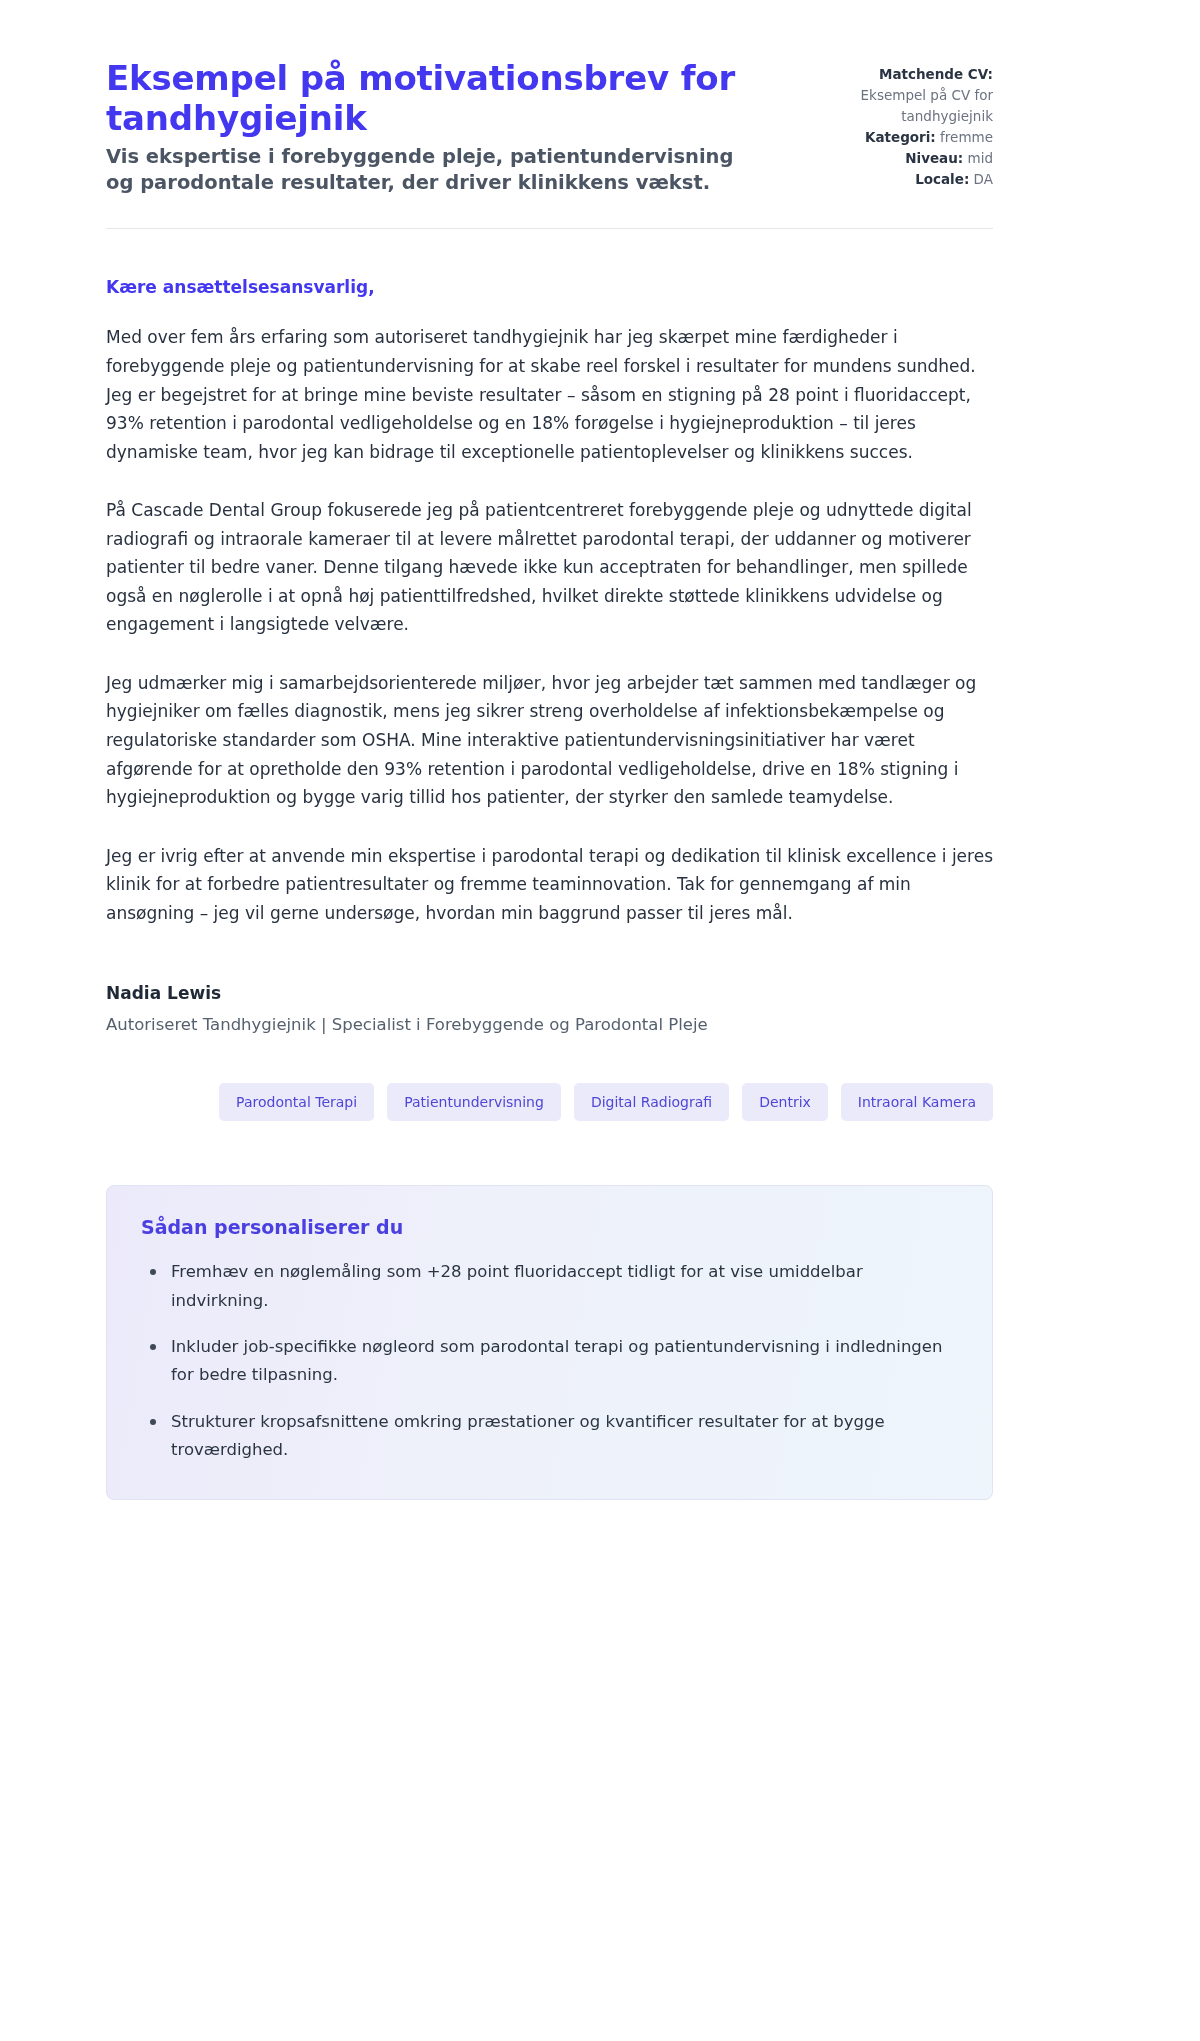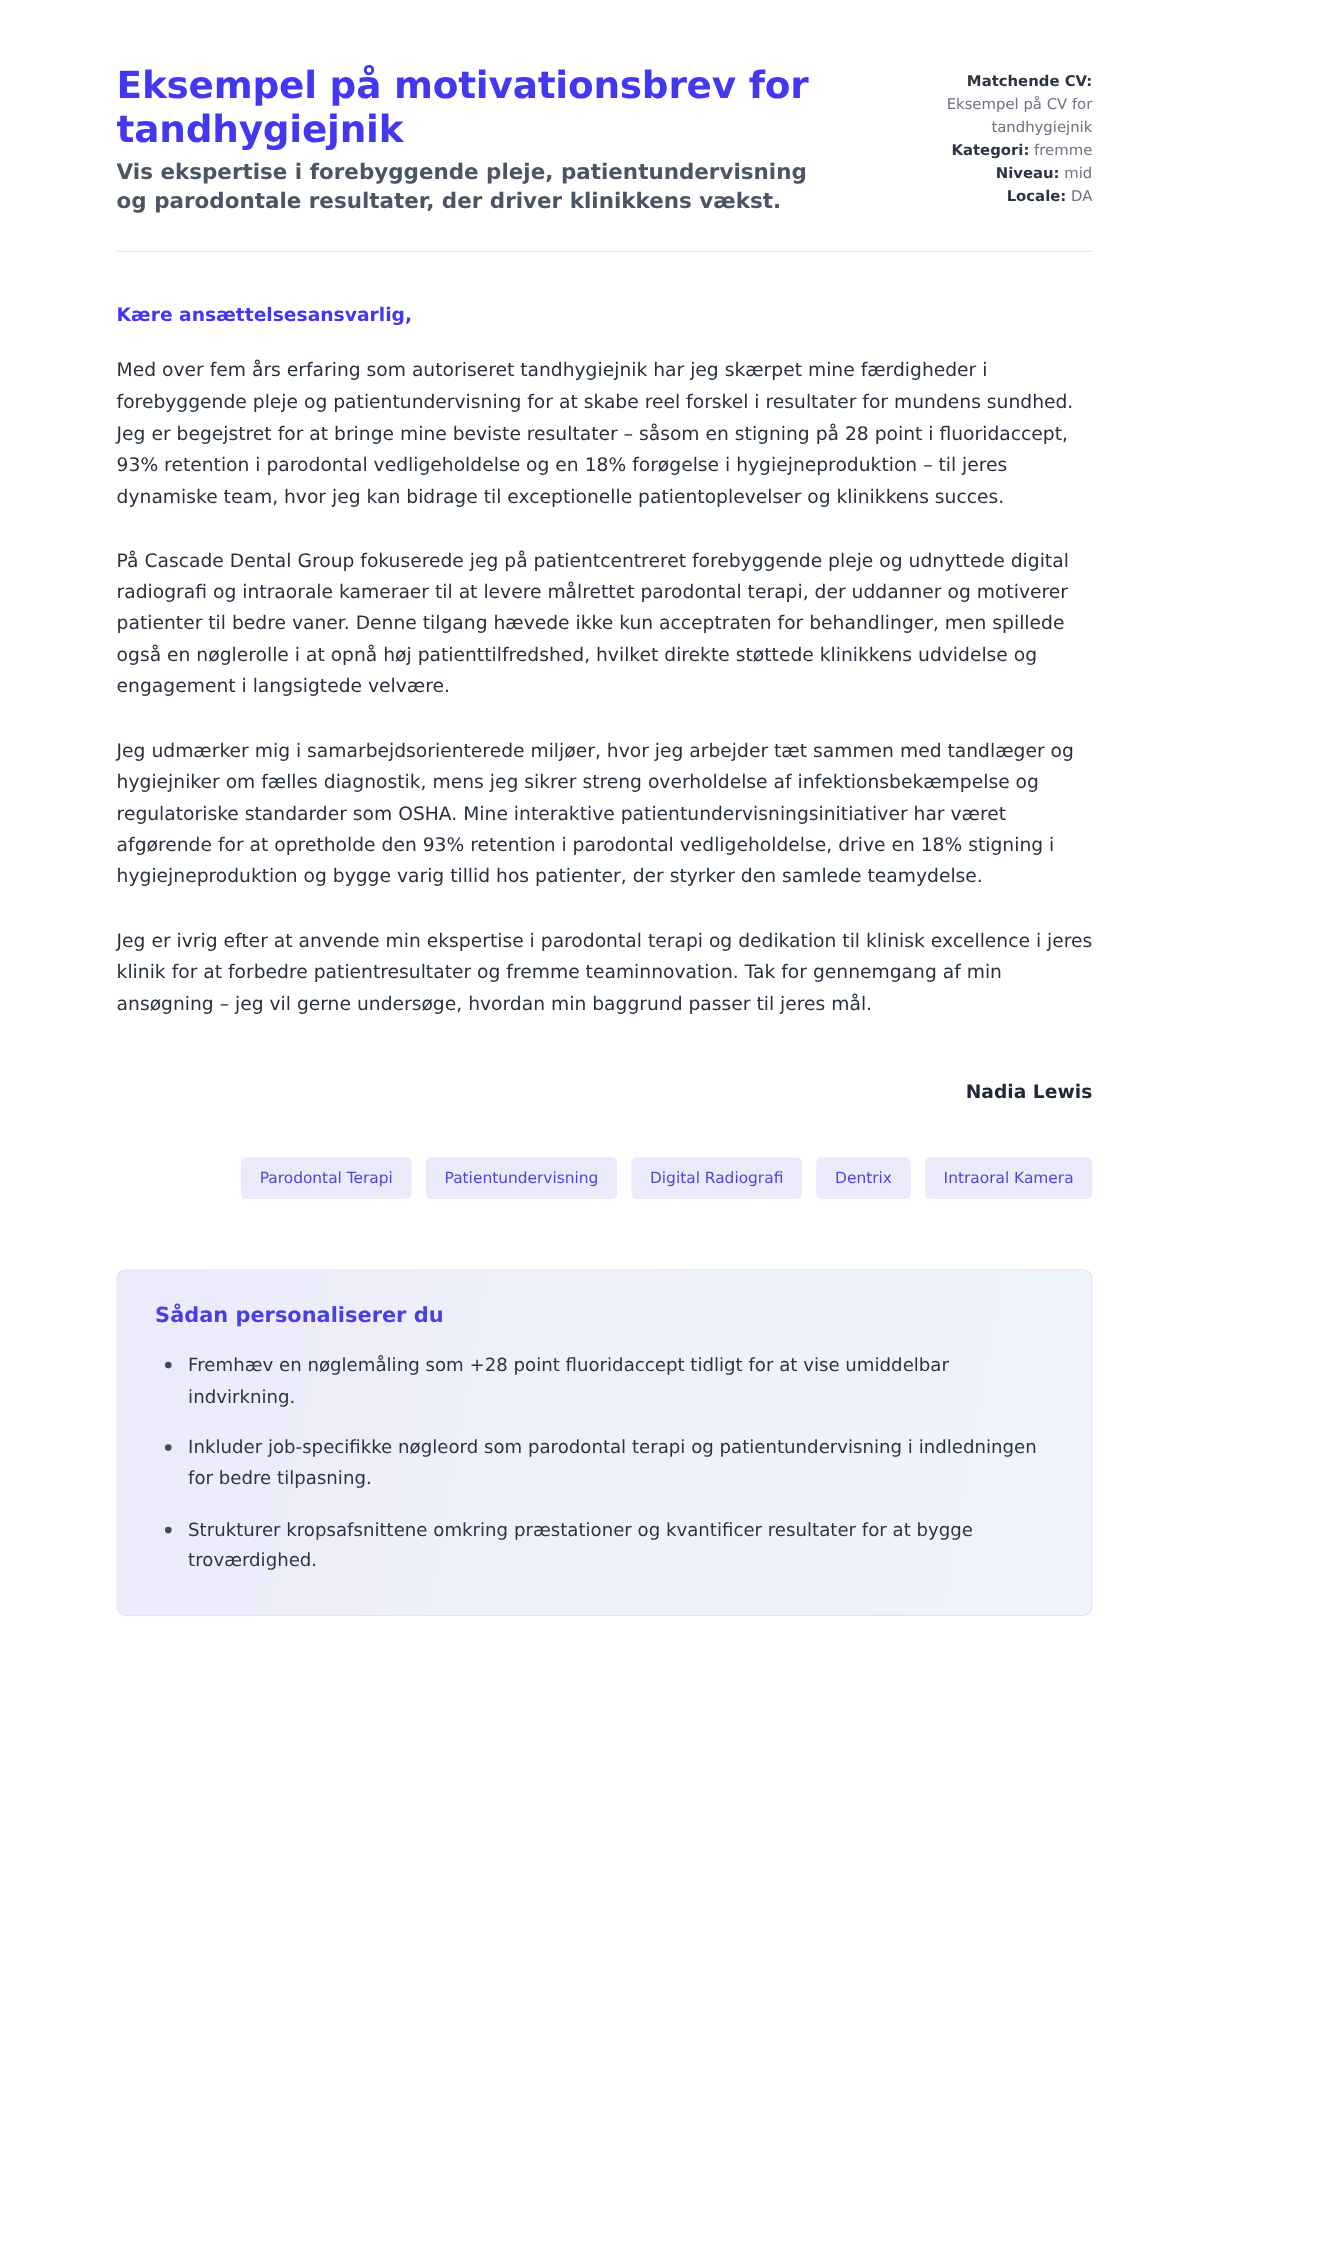--- a/index.html
+++ b/index.html
@@ -93,21 +93,20 @@
     max-width: 1000px;
   }
 
   
   .signature { margin-top: 56px; }
   .sig-name {
     margin: 0 0 12px 0;
     font-size: 17px;
     font-weight: 700;
     color: #1f2937;
-    text-align: right;
   }
   .sig-role {
     margin: 0;
     font-size: 16.5px;
     color: #55606e;
   }
 
   
   .tags {
     display: flex;
@@ -212,20 +211,21 @@
     <p class="body-para">Med over fem års erfaring som autoriseret tandhygiejnik har jeg skærpet mine færdigheder i forebyggende pleje og patientundervisning for at skabe reel forskel i resultater for mundens sundhed. Jeg er begejstret for at bringe mine beviste resultater – såsom en stigning på 28 point i fluoridaccept, 93% retention i parodontal vedligeholdelse og en 18% forøgelse i hygiejneproduktion – til jeres dynamiske team, hvor jeg kan bidrage til exceptionelle patientoplevelser og klinikkens succes.</p>
 
     <p class="body-para">På Cascade Dental Group fokuserede jeg på patientcentreret forebyggende pleje og udnyttede digital radiografi og intraorale kameraer til at levere målrettet parodontal terapi, der uddanner og motiverer patienter til bedre vaner. Denne tilgang hævede ikke kun acceptraten for behandlinger, men spillede også en nøglerolle i at opnå høj patienttilfredshed, hvilket direkte støttede klinikkens udvidelse og engagement i langsigtede velvære.</p>
 
     <p class="body-para">Jeg udmærker mig i samarbejdsorienterede miljøer, hvor jeg arbejder tæt sammen med tandlæger og hygiejniker om fælles diagnostik, mens jeg sikrer streng overholdelse af infektionsbekæmpelse og regulatoriske standarder som OSHA. Mine interaktive patientundervisningsinitiativer har været afgørende for at opretholde den 93% retention i parodontal vedligeholdelse, drive en 18% stigning i hygiejneproduktion og bygge varig tillid hos patienter, der styrker den samlede teamydelse.</p>
 
     <p class="body-para">Jeg er ivrig efter at anvende min ekspertise i parodontal terapi og dedikation til klinisk excellence i jeres klinik for at forbedre patientresultater og fremme teaminnovation. Tak for gennemgang af min ansøgning – jeg vil gerne undersøge, hvordan min baggrund passer til jeres mål.</p>
 
     <div class="signature">
       <p class="sig-name">Nadia Lewis</p>
+      <p class="sig-role">Autoriseret Tandhygiejnik | Specialist i Forebyggende og Parodontal Pleje</p>
     </div>
 
     <div class="tags">
       <span class="tag">Parodontal Terapi</span>
       <span class="tag">Patientundervisning</span>
       <span class="tag">Digital Radiografi</span>
       <span class="tag">Dentrix</span>
       <span class="tag">Intraoral Kamera</span>
     </div>
 

